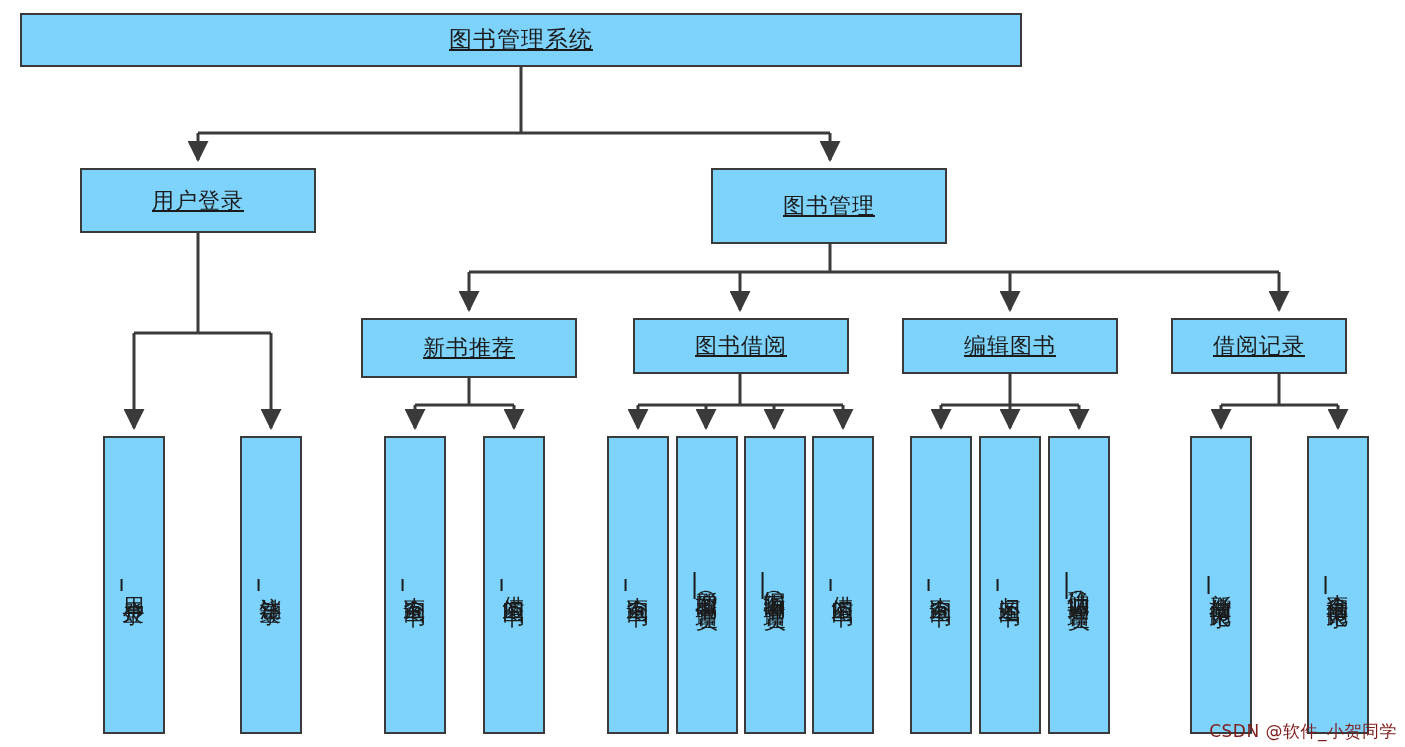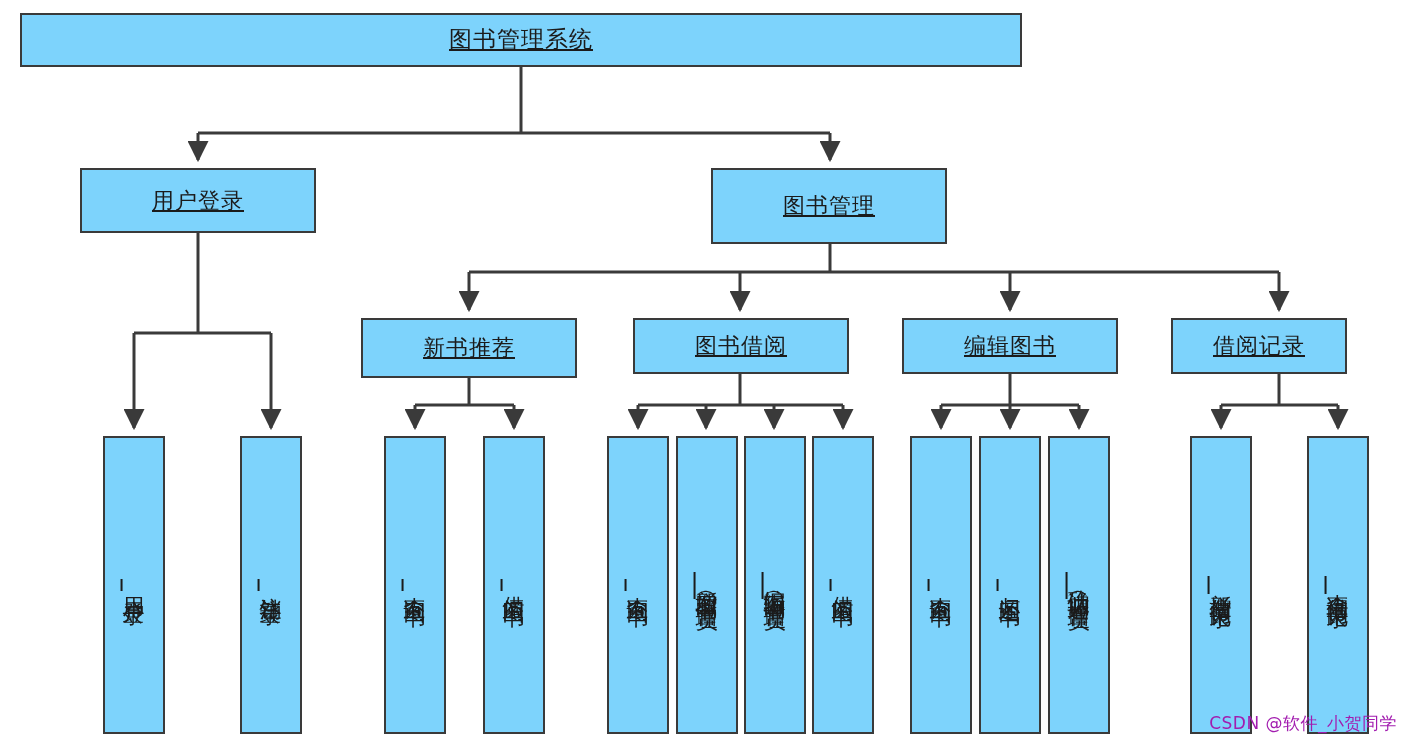--- a/index.html
+++ b/index.html
@@ -42,23 +42,23 @@
     writing-mode:vertical-rl;
     text-orientation:upright;
     font-size:22px;
     line-height:1.05;
     letter-spacing:3px;
     white-space:nowrap;
   }
 
   #watermark{
     position:absolute;
-    right:8px;bottom:12px;
+    right:8px;bottom:4px;
     font-size:17px;
-    color:#a21caf;
+    color:#7f1d1d;
     letter-spacing:.5px;
     white-space:nowrap;
     pointer-events:none;
   }
 </style>
 </head>
 <body>
 
 <div id="stage">
 

